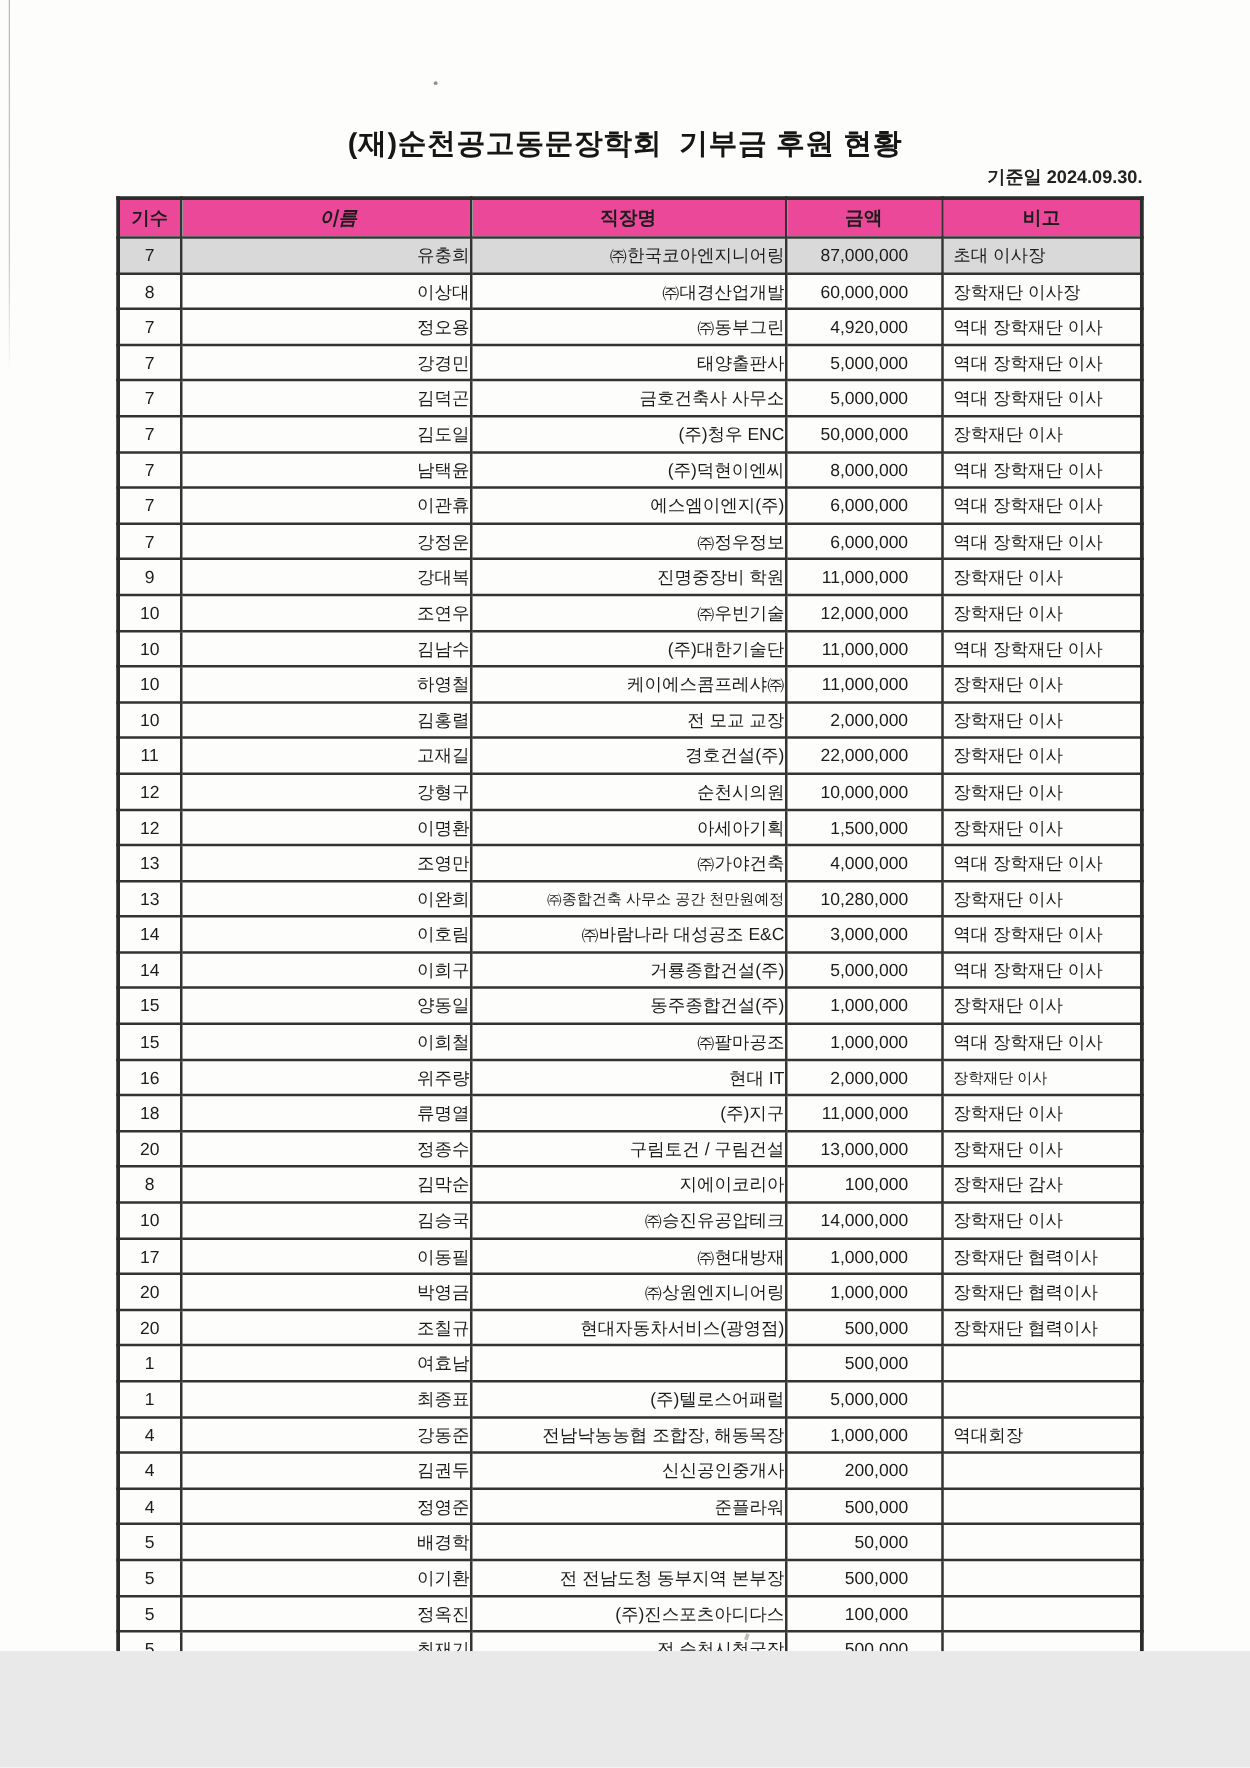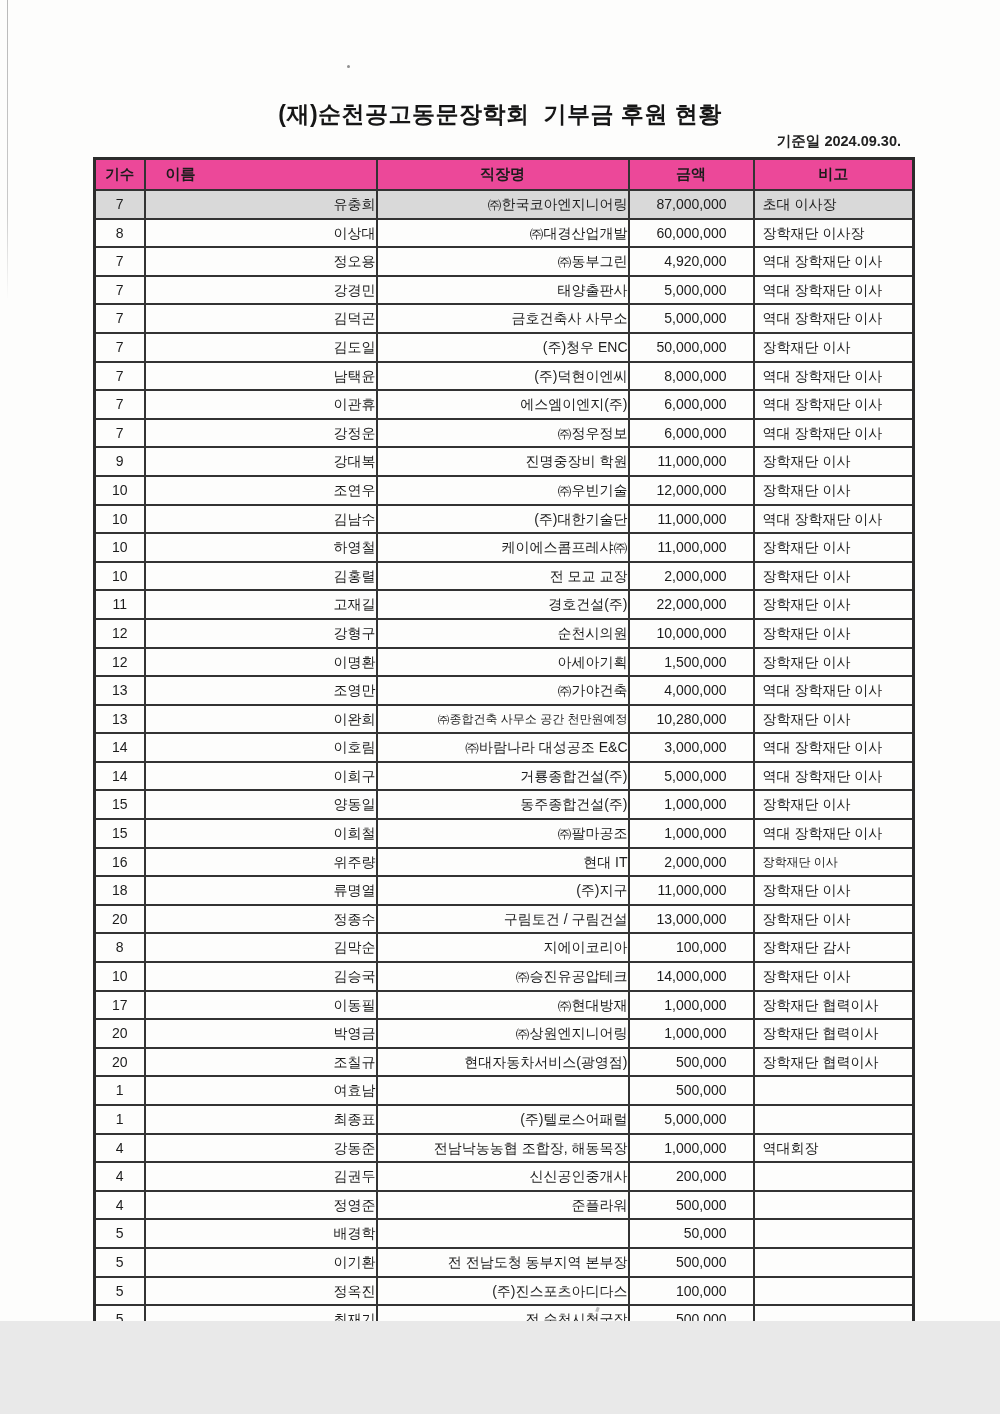--- a/index.html
+++ b/index.html
@@ -51,21 +51,21 @@
     text-align: center;
     font-size: 23px;
     font-weight: bold;
     letter-spacing: 0.5px;
     white-space: pre;
     color: #161616;
   }
   .ref-date {
     position: absolute;
     top: 132px;
-    right: 99px;
+    right: 86px;
     font-size: 14.5px;
     font-weight: 600;
     color: #222;
   }
   table.donor-table {
     position: absolute;
     left: 93px;
     top: 157px;
     width: 819px;
     border-collapse: collapse;
@@ -81,22 +81,23 @@
     color: #1c1c1c;
   }
   .donor-table thead th {
     height: 29px;
     font-size: 15px;
     font-weight: bold;
     text-align: center;
     background: #ec4899;
   }
   .donor-table thead th.h-name {
-    text-align: left;
+    text-align: center;
     padding-left: 20px;
+    font-style: italic;
   }
   .donor-table thead th.h-gisu {
     font-size: 14.5px;
   }
   .donor-table tbody td {
     height: 26.6px;
     font-size: 14px;
     line-height: 26.6px;
   }
   .donor-table td.c-gisu   { text-align: center; }

